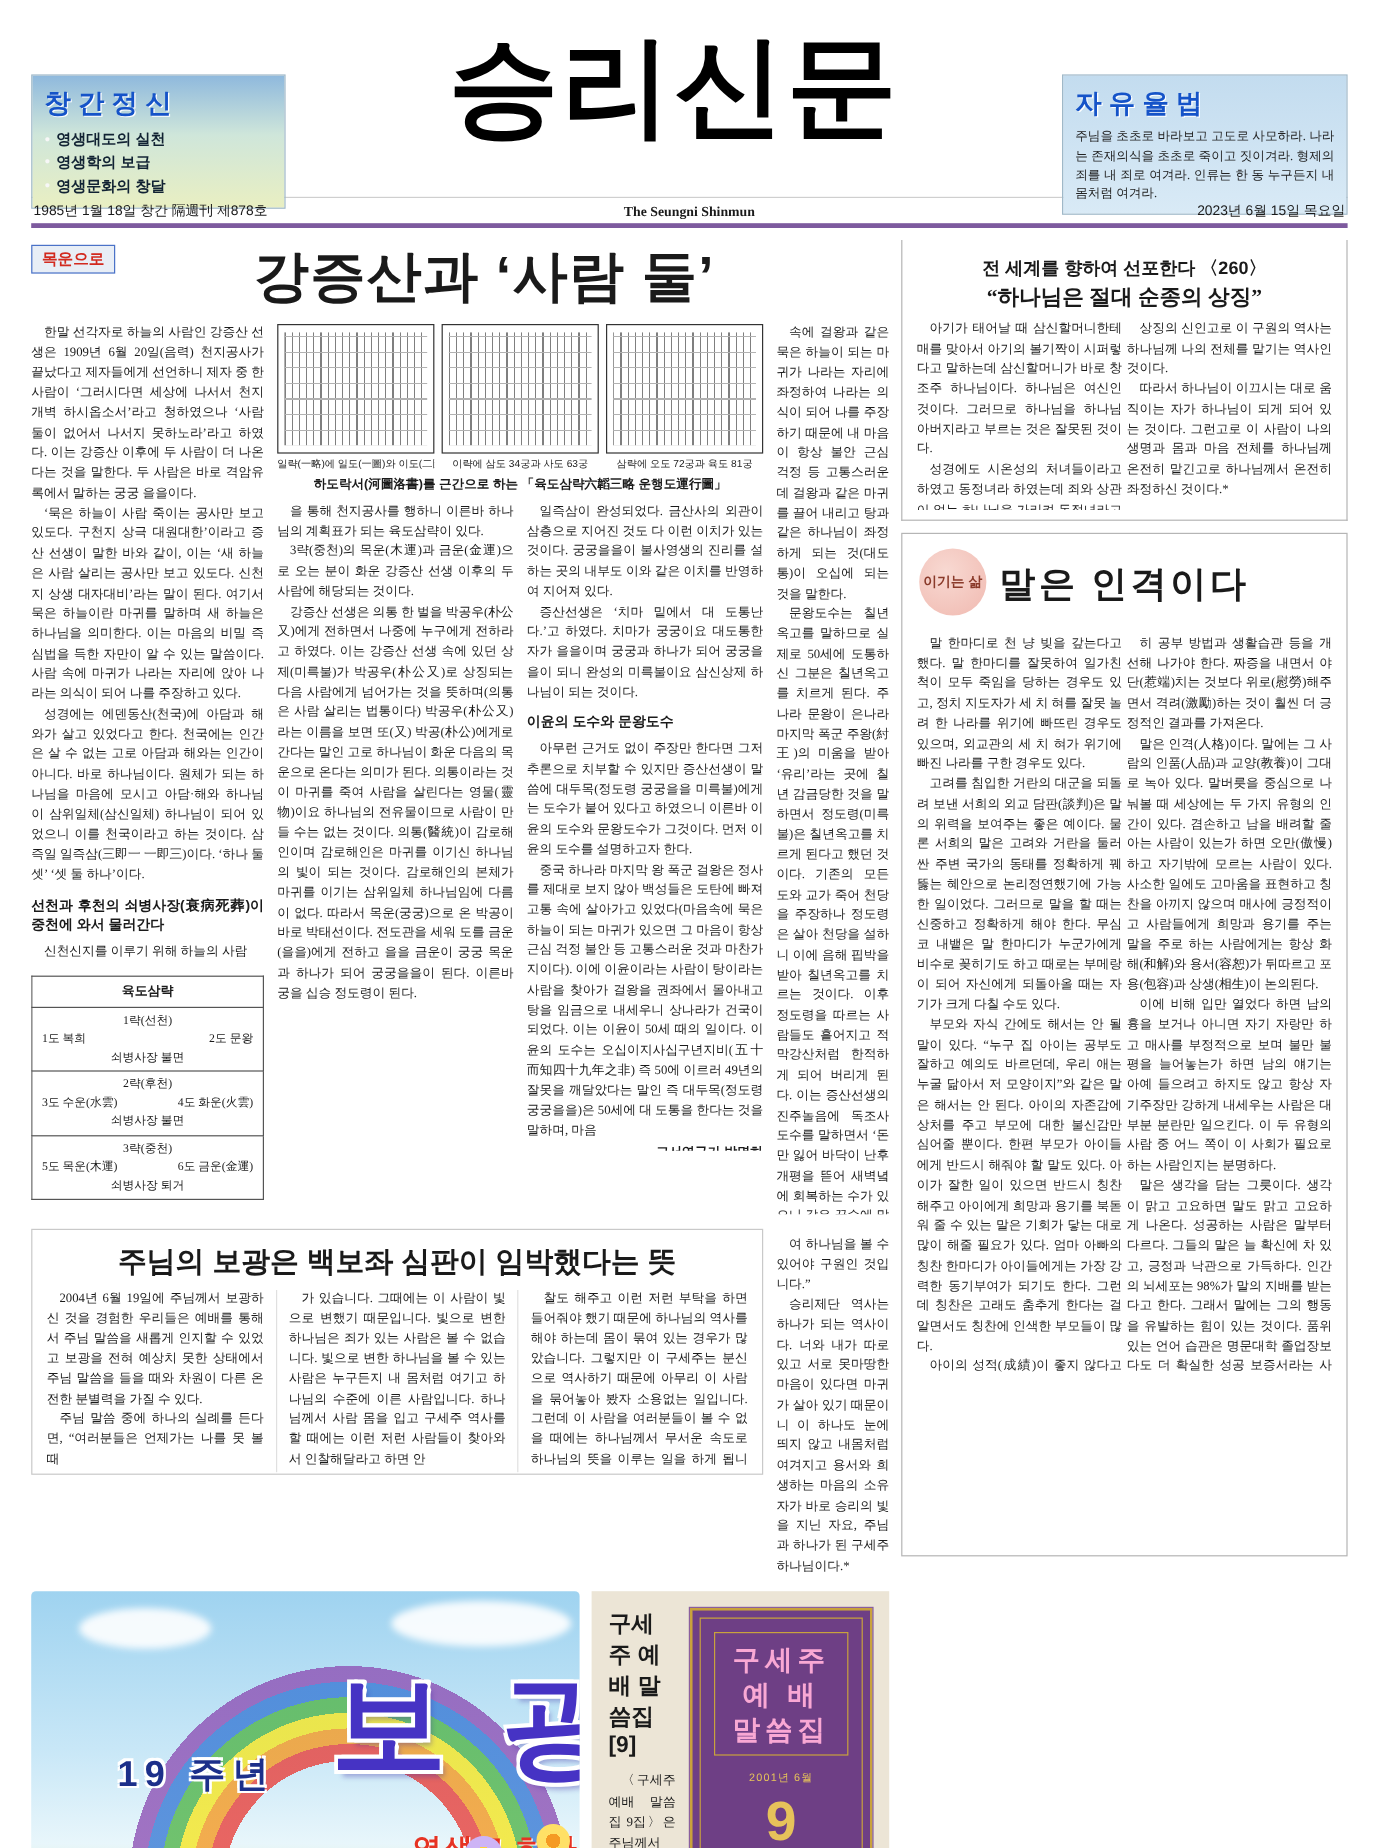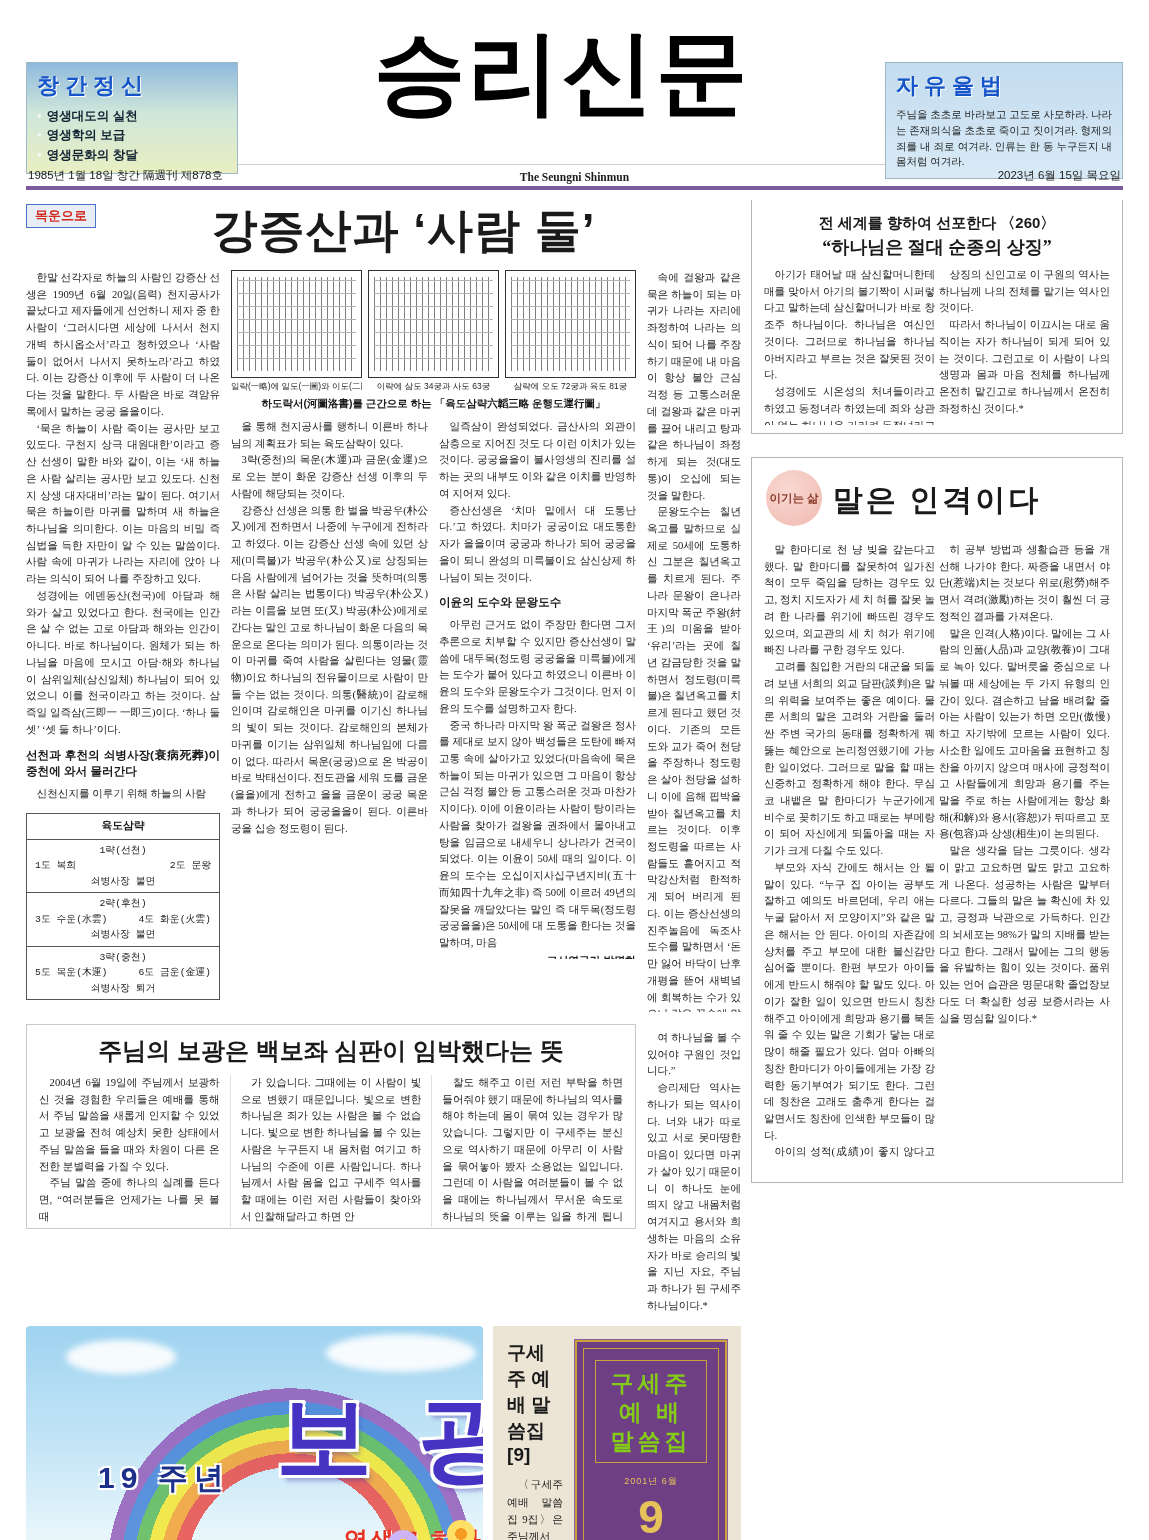--- a/index.html
+++ b/index.html
@@ -57,21 +57,21 @@
       opacity:.75; }
   .panel-caps { display:flex; gap:6px; margin-top:3px; }
   .panel-caps div { flex:1; font-size:8.5px; text-align:center; color:#222; white-space:nowrap; overflow:hidden; }
   .fig-caption { text-align:center; font-size:10.5px; font-weight:bold; margin-top:4px; }
   .mid-cols { display:flex; gap:11px; height:540px; overflow:hidden; }
   .colB, .colC { width:197px; overflow:hidden; display:flex; flex-direction:column; }
   .byline { margin-top:auto; text-align:right; font-weight:bold; font-size:10.8px; font-family:"Liberation Sans",sans-serif; }
 
   table.sixdo { width:100%; border-collapse:collapse; margin-top:10px; background:#fff; }
   table.sixdo td { border:1px solid #555; text-align:center; font-size:9.8px; padding:3px 2px;
-                   font-family:Liberation Mono, monospace; }
+                   font-family:Liberation Serif, serif; }
   table.sixdo td.t { font-weight:bold; font-size:10.8px; padding:4px; }
   table.sixdo .pair { display:flex; justify-content:space-between; padding:0 6px; }
 
   
   .bottom-row-left { display:flex; gap:11px; margin-top:12px; }
   .bottom-box { width:610px; border:1px solid #c9c9c9; padding:10px 12px 8px 12px; height:205px; overflow:hidden; }
   .bottom-headline { text-align:center; font-size:24px; font-weight:800; margin-bottom:8px; }
   .bottom-cols { display:flex; gap:10px; height:152px; overflow:hidden; }
   .bottom-cols .bc { flex:1; overflow:hidden; }
   .bottom-cols .bc + .bc { border-left:1px solid #e0e0e0; padding-left:10px; }
@@ -80,39 +80,39 @@
   
   .verse-header { background:#3a6cc0; color:#fff; text-align:center; font-weight:bold; font-size:17px;
                   letter-spacing:4px; padding:5px 0; }
   .verse-body { border:1px solid #b5b5b5; border-top:0; padding:10px 12px 8px 12px; }
   .verse-title { text-align:center; font-size:15px; font-weight:bold; margin:4px 0 2px 0; }
   .verse-sub { text-align:center; font-family:"Liberation Serif",serif; font-weight:bold; font-size:18px; margin-bottom:8px; }
   .two-cols { display:flex; gap:4px; }
   .two-cols > div { flex:1; overflow:hidden; }
   .verse-cols { height:158px; }
 
-  .win-box { border:1px solid #b5b5b5; margin-top:23px; padding:12px 12px 8px 12px; height:726px; overflow:hidden; }
+  .win-box { border:1px solid #b5b5b5; margin-top:10px; padding:12px 12px 8px 12px; height:853px; overflow:hidden; }
   .win-head { position:relative; height:64px; }
   .win-badge { position:absolute; left:2px; top:0; width:56px; height:56px; border-radius:50%;
                background:radial-gradient(circle at 40% 35%, #f8d9d2, #f0b9b0); color:#8a3a2a;
                display:flex; align-items:center; justify-content:center; text-align:center;
                font-size:11.5px; font-weight:bold; line-height:1.25; }
   .win-title { text-align:center; font-family:"Liberation Serif",serif; font-size:30px; font-weight:bold;
                letter-spacing:3px; padding-top:10px; }
   .win-cols { height:618px; margin-top:8px; }
 
   .book-box { width:372px; background:#ece5d6; padding:14px 14px; height:292px; display:flex; gap:12px; }
   .book-text { flex:1; }
   .book-title { font-size:19px; font-weight:800; margin-bottom:10px; }
   .book-text .bt { font-size:10.8px; }
   .book-cover { width:152px; height:248px; background:#6e3f85; border:2px solid #c9a23c; outline:1px solid #8a5f9e;
                 box-shadow:inset 0 0 0 6px #6e3f85, inset 0 0 0 7px #c9a23c; padding:18px 10px;
                 display:flex; flex-direction:column; align-items:center; color:#e6c25a; }
   .cover-inner { border:1px solid #c9a23c; padding:8px 6px 6px 6px; text-align:center; width:112px; }
-  .cover-line { font-size:23px; font-weight:900; letter-spacing:4px; line-height:1.25; color:#84cc16; }
+  .cover-line { font-size:23px; font-weight:900; letter-spacing:4px; line-height:1.25; color:#f9a8d4; }
   .cover-date { font-size:9px; margin-top:12px; letter-spacing:1px; }
   .cover-num { font-size:46px; font-weight:900; margin-top:2px; }
 
   
   .bottom-row { display:flex; gap:10px; margin-top:12px; }
   .ad { position:relative; width:715px; height:292px; overflow:hidden; border-radius:4px;
         background:linear-gradient(180deg,#9fd3f0 0%,#c8e7f7 45%,#e8f6fb 72%,#d9eec9 88%,#a6d273 100%); }
   .cloud { position:absolute; background:#ffffff; border-radius:50%; filter:blur(3px); opacity:.9; }
   .rainbow { position:absolute; left:18px; top:36px; width:470px; height:200px; transform:rotate(-6deg); opacity:.8;
       background:radial-gradient(circle at 50% 105%, transparent 0 104px,
@@ -369,20 +369,21 @@
                 <p class="para">말 한마디로 천 냥 빚을 갚는다고 했다. 말 한마디를 잘못하여 일가친척이 모두 죽임을 당하는 경우도 있고, 정치 지도자가 세 치 혀를 잘못 놀려 한 나라를 위기에 빠뜨린 경우도 있으며, 외교관의 세 치 혀가 위기에 빠진 나라를 구한 경우도 있다.</p>
                 <p class="para">고려를 침입한 거란의 대군을 되돌려 보낸 서희의 외교 담판(談判)은 말의 위력을 보여주는 좋은 예이다. 물론 서희의 말은 고려와 거란을 둘러싼 주변 국가의 동태를 정확하게 꿰뚫는 혜안으로 논리정연했기에 가능한 일이었다. 그러므로 말을 할 때는 신중하고 정확하게 해야 한다. 무심코 내뱉은 말 한마디가 누군가에게 비수로 꽂히기도 하고 때로는 부메랑이 되어 자신에게 되돌아올 때는 자기가 크게 다칠 수도 있다.</p>
                 <p class="para">부모와 자식 간에도 해서는 안 될 말이 있다. “누구 집 아이는 공부도 잘하고 예의도 바르던데, 우리 애는 누굴 닮아서 저 모양이지”와 같은 말은 해서는 안 된다. 아이의 자존감에 상처를 주고 부모에 대한 불신감만 심어줄 뿐이다. 한편 부모가 아이들에게 반드시 해줘야 할 말도 있다. 아이가 잘한 일이 있으면 반드시 칭찬해주고 아이에게 희망과 용기를 북돋워 줄 수 있는 말은 기회가 닿는 대로 많이 해줄 필요가 있다. 엄마 아빠의 칭찬 한마디가 아이들에게는 가장 강력한 동기부여가 되기도 한다. 그런데 칭찬은 고래도 춤추게 한다는 걸 알면서도 칭찬에 인색한 부모들이 많다.</p>
                 <p class="para">아이의 성적(成績)이 좋지 않다고 하여 무턱대고 짜증부터 내기보다는 일단 현실을 인정하고 아이에 대한 기대치를 낮출 필요가 있다. 공부는 하루아침에 잘할 수가 없다. 오랜 시간을 두고 서서</p>
               </div>
           </div>
           <div class="bt">
             <div>
                 <p class="para">히 공부 방법과 생활습관 등을 개선해 나가야 한다. 짜증을 내면서 야단(惹端)치는 것보다 위로(慰勞)해주면서 격려(激勵)하는 것이 훨씬 더 긍정적인 결과를 가져온다.</p>
                 <p class="para">말은 인격(人格)이다. 말에는 그 사람의 인품(人品)과 교양(教養)이 그대로 녹아 있다. 말버릇을 중심으로 나눠볼 때 세상에는 두 가지 유형의 인간이 있다. 겸손하고 남을 배려할 줄 아는 사람이 있는가 하면 오만(傲慢)하고 자기밖에 모르는 사람이 있다. 사소한 일에도 고마움을 표현하고 칭찬을 아끼지 않으며 매사에 긍정적이고 사람들에게 희망과 용기를 주는 말을 주로 하는 사람에게는 항상 화해(和解)와 용서(容恕)가 뒤따르고 포용(包容)과 상생(相生)이 논의된다.</p>
+                <p class="para">이에 비해 입만 열었다 하면 남의 흉을 보거나 아니면 자기 자랑만 하고 매사를 부정적으로 보며 불만 불평을 늘어놓는가 하면 남의 얘기는 아예 들으려고 하지도 않고 항상 자기주장만 강하게 내세우는 사람은 대부분 분란만 일으킨다. 이 두 유형의 사람 중 어느 쪽이 이 사회가 필요로 하는 사람인지는 분명하다.</p>
                 <p class="para">말은 생각을 담는 그릇이다. 생각이 맑고 고요하면 말도 맑고 고요하게 나온다. 성공하는 사람은 말부터 다르다. 그들의 말은 늘 확신에 차 있고, 긍정과 낙관으로 가득하다. 인간의 뇌세포는 98%가 말의 지배를 받는다고 한다. 그래서 말에는 그의 행동을 유발하는 힘이 있는 것이다. 품위 있는 언어 습관은 명문대학 졸업장보다도 더 확실한 성공 보증서라는 사실을 명심할 일이다.*</p>
               </div>
           </div>
         </div>
       </div>
     </div>
   </div>
 </div>
 
 </body></html>

